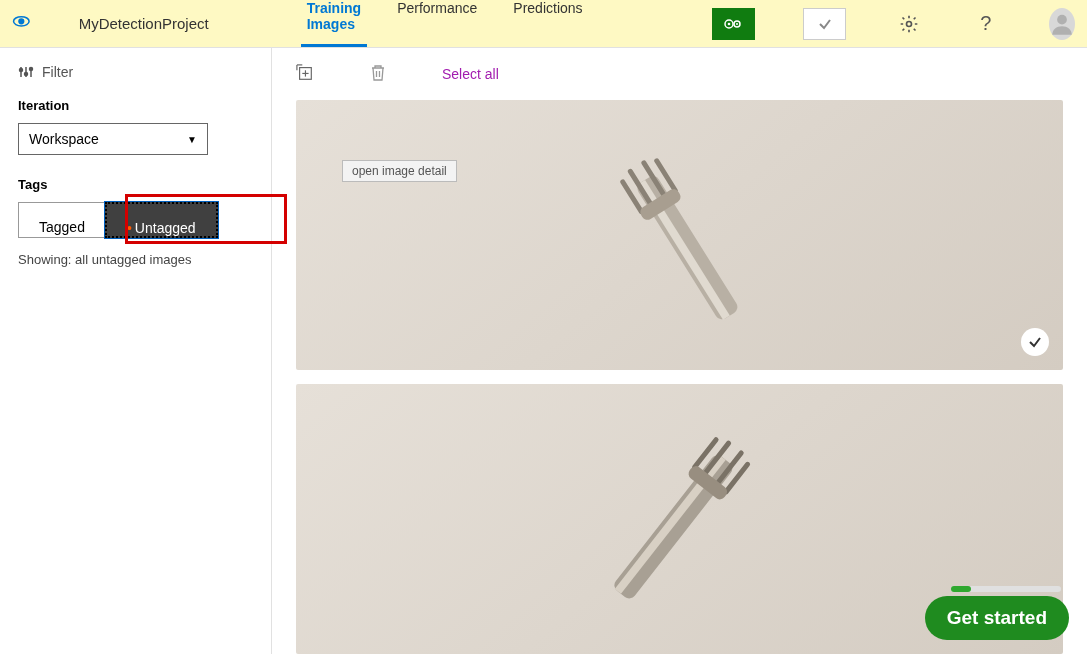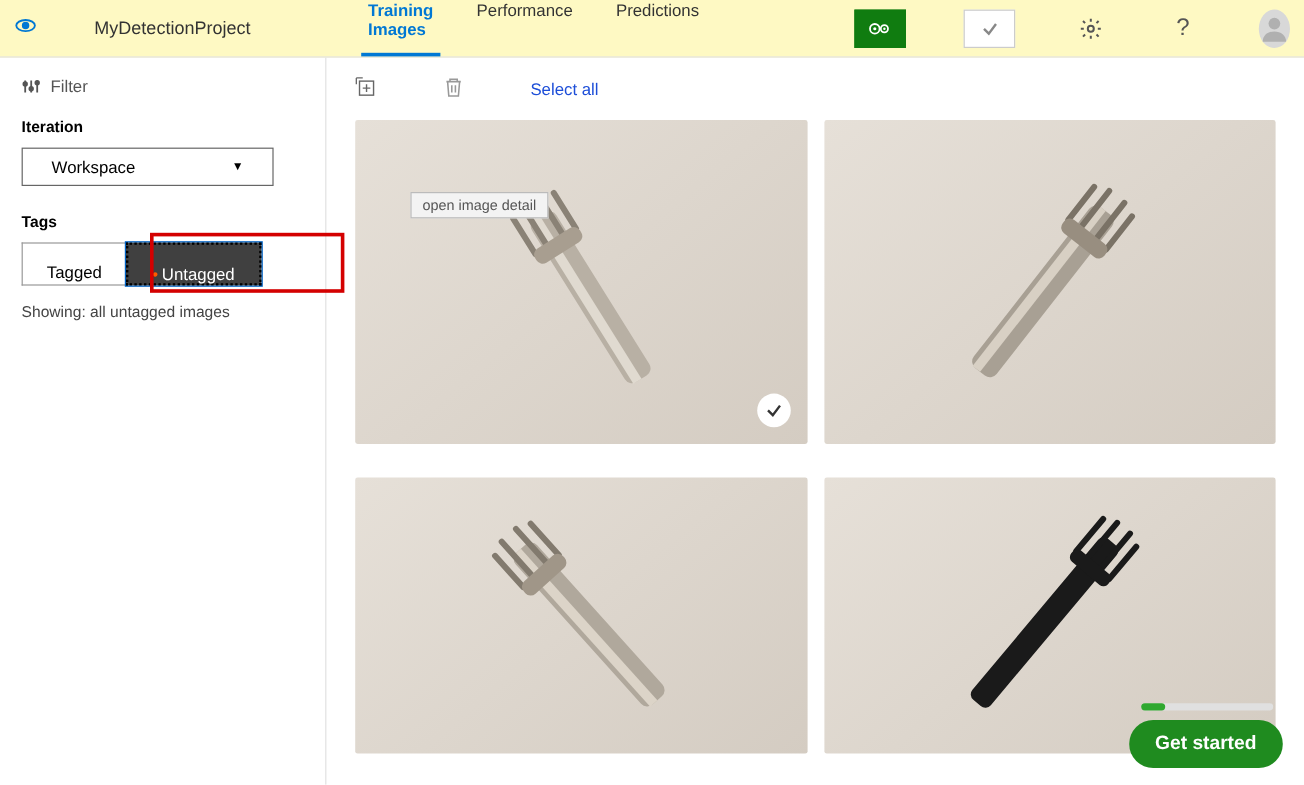--- a/index.html
+++ b/index.html
@@ -16,43 +16,43 @@
     .header-btn { height:32px; margin-left:8px; display:inline-flex; align-items:center; justify-content:center; border:1px solid #ccc; background:#fff; cursor:pointer; }
     .train-btn { background:#107c10; border-color:#107c10; width:55px; }
     .quick-btn { width:55px; }
     .icon-btn { width:34px; height:34px; display:inline-flex; align-items:center; justify-content:center; margin-left:10px; cursor:pointer; color:#555; }
     .avatar { width:32px; height:32px; border-radius:50%; background:#d8d8d8; margin-left:10px; display:flex; align-items:center; justify-content:center; }
 
     .body { display:flex; height:calc(100% - 48px); }
     .sidebar { width:272px; border-right:1px solid #e1e1e1; padding:16px 18px; }
     .filter-row { display:flex; align-items:center; color:#555; font-size:14px; margin-bottom:18px; }
     .section-h { font-weight:600; font-size:13px; margin-bottom:10px; }
-    .dropdown { width:210px; height:32px; border:1px solid #666; padding:0 24px; display:flex; align-items:center; justify-content:space-between; font-size:14px; margin-bottom:22px; cursor:pointer; }
+    .dropdown { width:190px; height:32px; border:1px solid #666; padding:0 10px; display:flex; align-items:center; justify-content:space-between; font-size:14px; margin-bottom:22px; cursor:pointer; }
     .tags-wrap { position:relative; display:inline-block; }
     .highlight { position:absolute; top:-8px; left:107px; width:162px; height:50px; border:3px solid #d40000; pointer-events:none; }
     .seg { display:flex; }
     .seg-btn { height:36px; padding:16px 20px; border:1px solid #999; background:#fff; font-size:14px; cursor:pointer; }
     .seg-btn.first { border-right:none; }
     .seg-btn.active { background:#404040; color:#fff; border:2px dotted #000; outline:1px solid #0062c3; }
     .seg-btn.active .dot { color:#ff5a00; margin-right:3px; }
     .showing { margin-top:14px; font-size:13px; color:#444; }
 
     .main { flex:1; display:flex; flex-direction:column; }
-    .toolbar { height:52px; display:flex; align-items:center; padding:0 24px; gap:56px; color:#1d4ed8; font-size:14px; }
+    .toolbar { height:52px; display:flex; align-items:center; padding:0 24px; gap:56px; color:#a21caf; font-size:14px; }
     .tool-icon { cursor:pointer; color:#666; }
-    .gallery { flex:1; padding:0 24px 12px; display:grid; grid-template-columns:1fr 1fr; gap:14px; overflow:hidden; }
+    .gallery { flex:1; padding:0 24px 12px; display:grid; grid-template-columns:1fr; gap:14px; overflow:hidden; }
     .thumb { position:relative; background:linear-gradient(140deg,#e6e0d8 0%,#d4ccc2 100%); border-radius:2px; overflow:hidden; }
     .thumb.row2 { height:230px; }
     .tooltip { position:absolute; top:60px; left:46px; background:#f3f3f3; border:1px solid #bbb; padding:3px 9px; font-size:12px; color:#555; }
     .check { position:absolute; bottom:14px; right:14px; width:28px; height:28px; border-radius:50%; background:#fff; display:flex; align-items:center; justify-content:center; color:#333; }
     .fork-svg { position:absolute; inset:0; width:100%; height:100%; }
 
     .progress { position:absolute; right:26px; bottom:62px; width:110px; height:6px; background:#e0e0e0; border-radius:3px; }
     .progress-bar { width:18%; height:100%; background:#2fa82f; border-radius:3px; }
-    .get-started { position:absolute; right:18px; bottom:14px; background:#1f8b1f; color:#fff; padding:11px 22px; border:none; border-radius:22px; font-size:16px; font-weight:600; cursor:pointer; }
+    .get-started { position:absolute; right:18px; bottom:14px; background:#1f8b1f; color:#fff; padding:11px 22px; border:none; border-radius:22px; font-size:19px; font-weight:600; cursor:pointer; }
   </style>
 </head>
 <body>
 
 <div class="header">
   <span class="logo">
     <svg viewBox="0 0 24 24" fill="none" stroke="#0078d4" stroke-width="2">
         <ellipse cx="12" cy="12" rx="10" ry="6"></ellipse>
         <circle cx="12" cy="12" r="3" fill="#0078d4"></circle>
       </svg>

